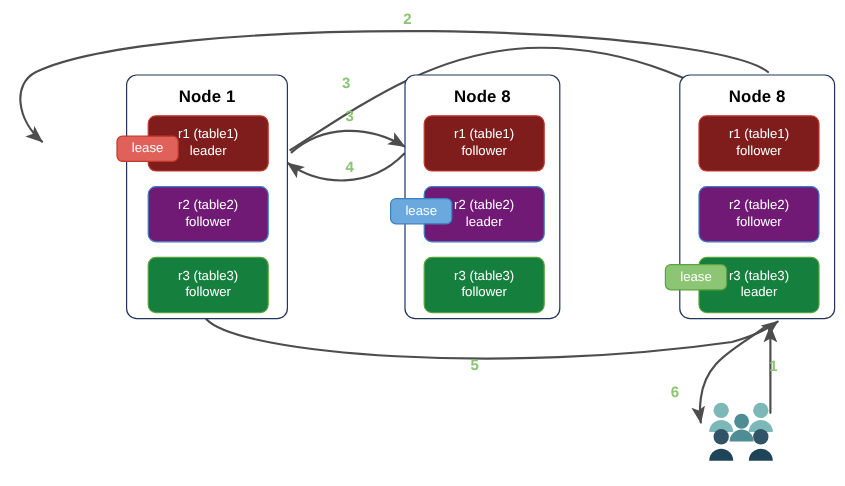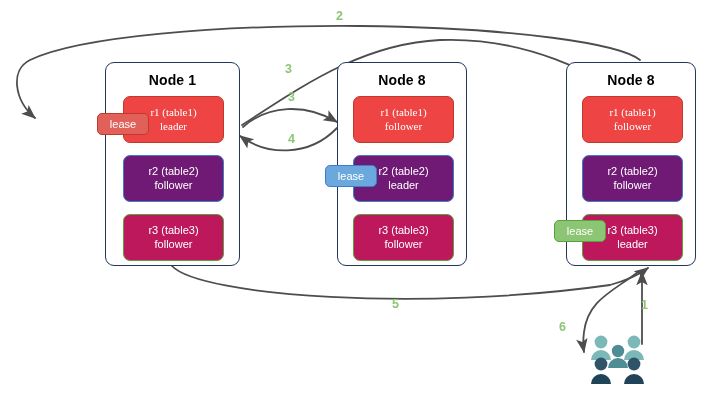--- a/index.html
+++ b/index.html
@@ -31,23 +31,23 @@
     text-align:center;
     color:#ffffff;
     font-size:11px;
     line-height:13.5px;
     display:flex;
     flex-direction:column;
     align-items:center;
     justify-content:center;
   }
   .replica .l1,.replica .l2{display:block;}
-  .rep-red{background:#ef4444;border:1.6px solid #c0392b;font-family:Liberation Serif, serif;}
+  .rep-red{background:#7f1d1d;border:1.6px solid #c0392b;}
   .rep-blue{background:#701a75;border:1.6px solid #3b7fc4;}
-  .rep-green{background:#be185d;border:1.6px solid #5aa23e;}
+  .rep-green{background:#15803d;border:1.6px solid #5aa23e;}
 
   .lease{
     position:absolute;
     box-sizing:border-box;
     border-radius:5px;
     color:#ffffff;
     font-size:11px;
     line-height:11px;
     display:flex;
     align-items:center;

